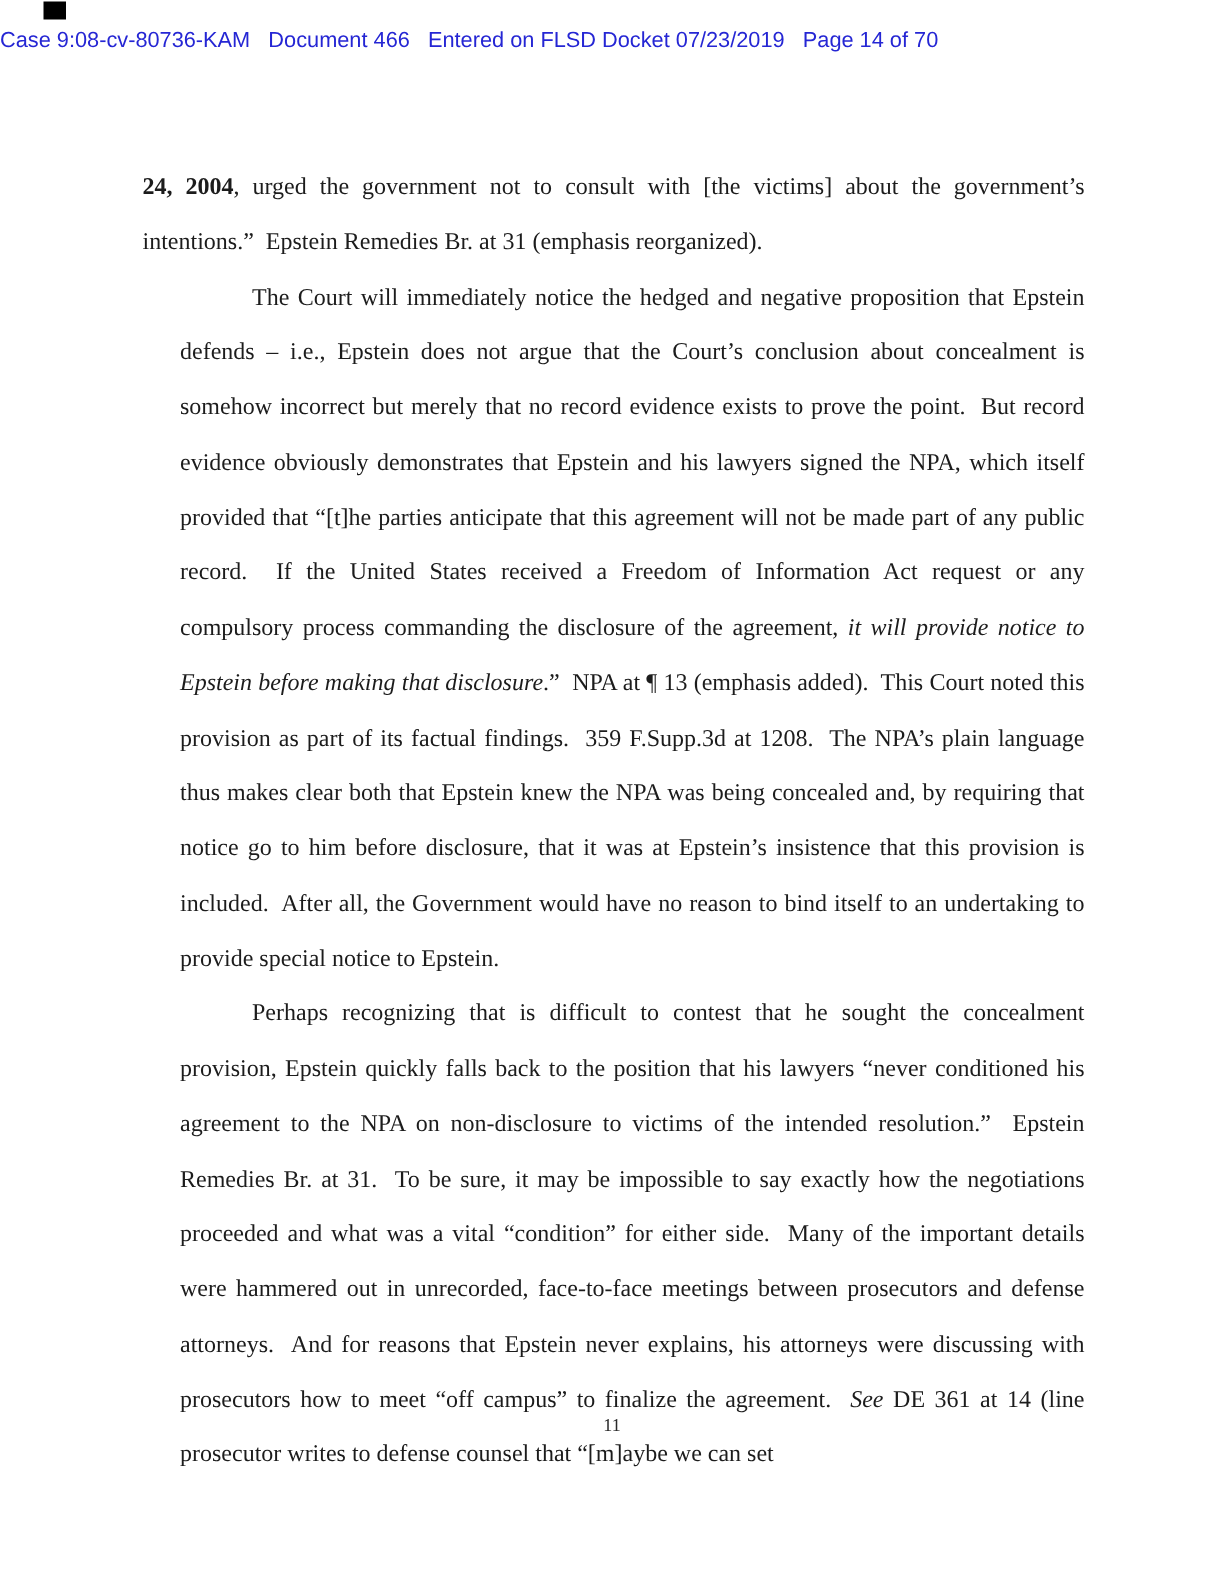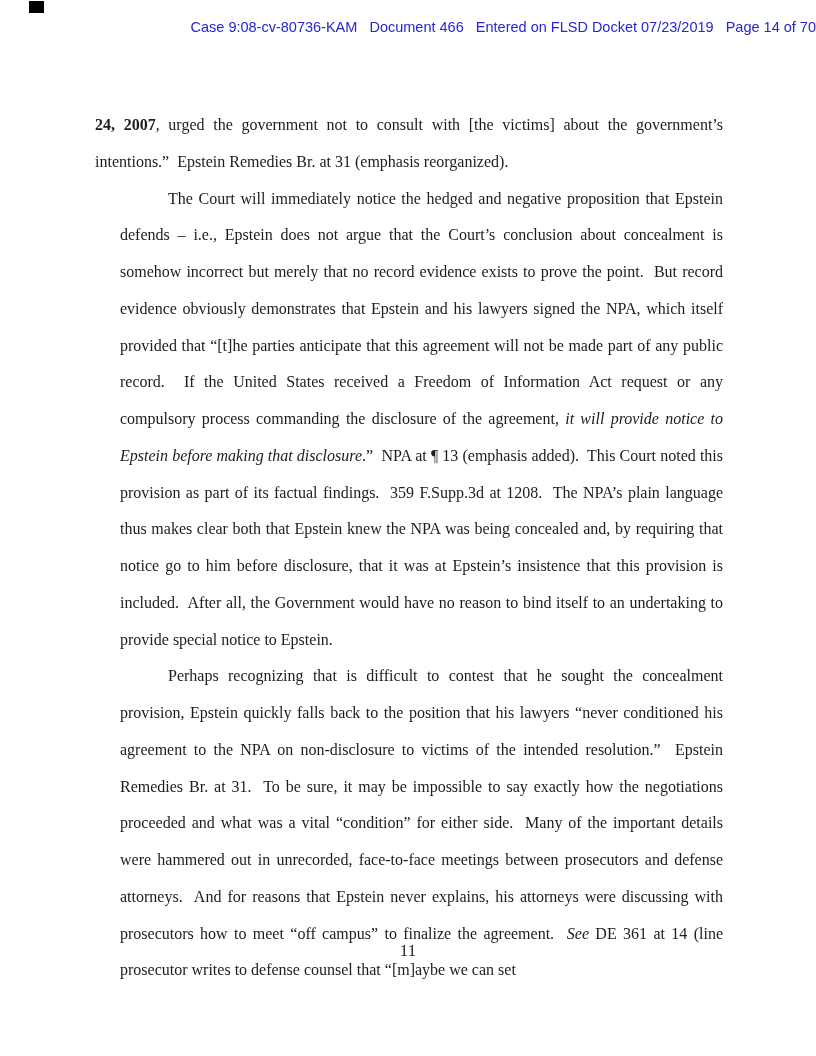--- a/index.html
+++ b/index.html
@@ -22,21 +22,21 @@
     top: 1px;
     width: 15px;
     height: 12px;
     background: #000000;
   }
   .ecf-stamp {
     position: absolute;
     top: 19px;
     left: 0;
     width: 816px;
-    text-align: right;
+    text-align: left;
     font-family: "Liberation Sans", sans-serif;
     font-size: 14.5px;
     line-height: 17px;
     color: var(--stamp-color);
     white-space: pre;
   }
   .document-body {
     position: absolute;
     top: 107px;
     left: 95px;
@@ -53,31 +53,31 @@
     margin-left: 25px;
   }
   .document-body .bold { font-weight: bold; }
   .document-body .italic { font-style: italic; }
   .page-number {
     position: absolute;
     top: 941px;
     left: 0;
     width: 816px;
     text-align: center;
-    font-size: 17px;
+    font-size: 12px;
     line-height: 19px;
     color: #2a2a2a;
   }
 </style>
 </head>
 <body>
 
 <div class="scan-artifact"></div>
 
 <div class="ecf-stamp">Case 9:08-cv-80736-KAM   Document 466   Entered on FLSD Docket 07/23/2019   Page 14 of 70</div>
 
 <div class="document-body">
-    <p class="para"><span class="bold">24, 2007</span><span>, urged the government not to consult with [the victims] about the government’s intentions.”&nbsp; Epstein Remedies Br. at 31 (emphasis reorganized).</span></p>
+    <p class="para"><span class="bold">24, 2004</span><span>, urged the government not to consult with [the victims] about the government’s intentions.”&nbsp; Epstein Remedies Br. at 31 (emphasis reorganized).</span></p>
     <p class="para indent"><span>The Court will immediately notice the hedged and negative proposition that Epstein defends – i.e., Epstein does not argue that the Court’s conclusion about concealment is somehow incorrect but merely that no record evidence exists to prove the point.&nbsp; But record evidence obviously demonstrates that Epstein and his lawyers signed the NPA, which itself provided that “[t]he parties anticipate that this agreement will not be made part of any public record.&nbsp; If the United States received a Freedom of Information Act request or any compulsory process commanding the disclosure of the agreement, </span><span class="italic">it will provide notice to Epstein before making that disclosure</span><span>.”&nbsp; NPA at ¶ 13 (emphasis added).&nbsp; This Court noted this provision as part of its factual findings.&nbsp; 359 F.Supp.3d at 1208.&nbsp; The NPA’s plain language thus makes clear both that Epstein knew the NPA was being concealed and, by requiring that notice go to him before disclosure, that it was at Epstein’s insistence that this provision is included.&nbsp; After all, the Government would have no reason to bind itself to an undertaking to provide special notice to Epstein.</span></p>
     <p class="para indent"><span>Perhaps recognizing that is difficult to contest that he sought the concealment provision, Epstein quickly falls back to the position that his lawyers “never conditioned his agreement to the NPA on non-disclosure to victims of the intended resolution.”&nbsp; Epstein Remedies Br. at 31.&nbsp; To be sure, it may be impossible to say exactly how the negotiations proceeded and what was a vital “condition” for either side.&nbsp; Many of the important details were hammered out in unrecorded, face-to-face meetings between prosecutors and defense attorneys.&nbsp; And for reasons that Epstein never explains, his attorneys were discussing with prosecutors how to meet “off campus” to finalize the agreement.&nbsp; </span><span class="italic">See</span><span> DE 361 at 14 (line prosecutor writes to defense counsel that “[m]aybe we can set</span></p>
   </div>
 
 <div class="page-number">11</div>
 
 </body></html>

